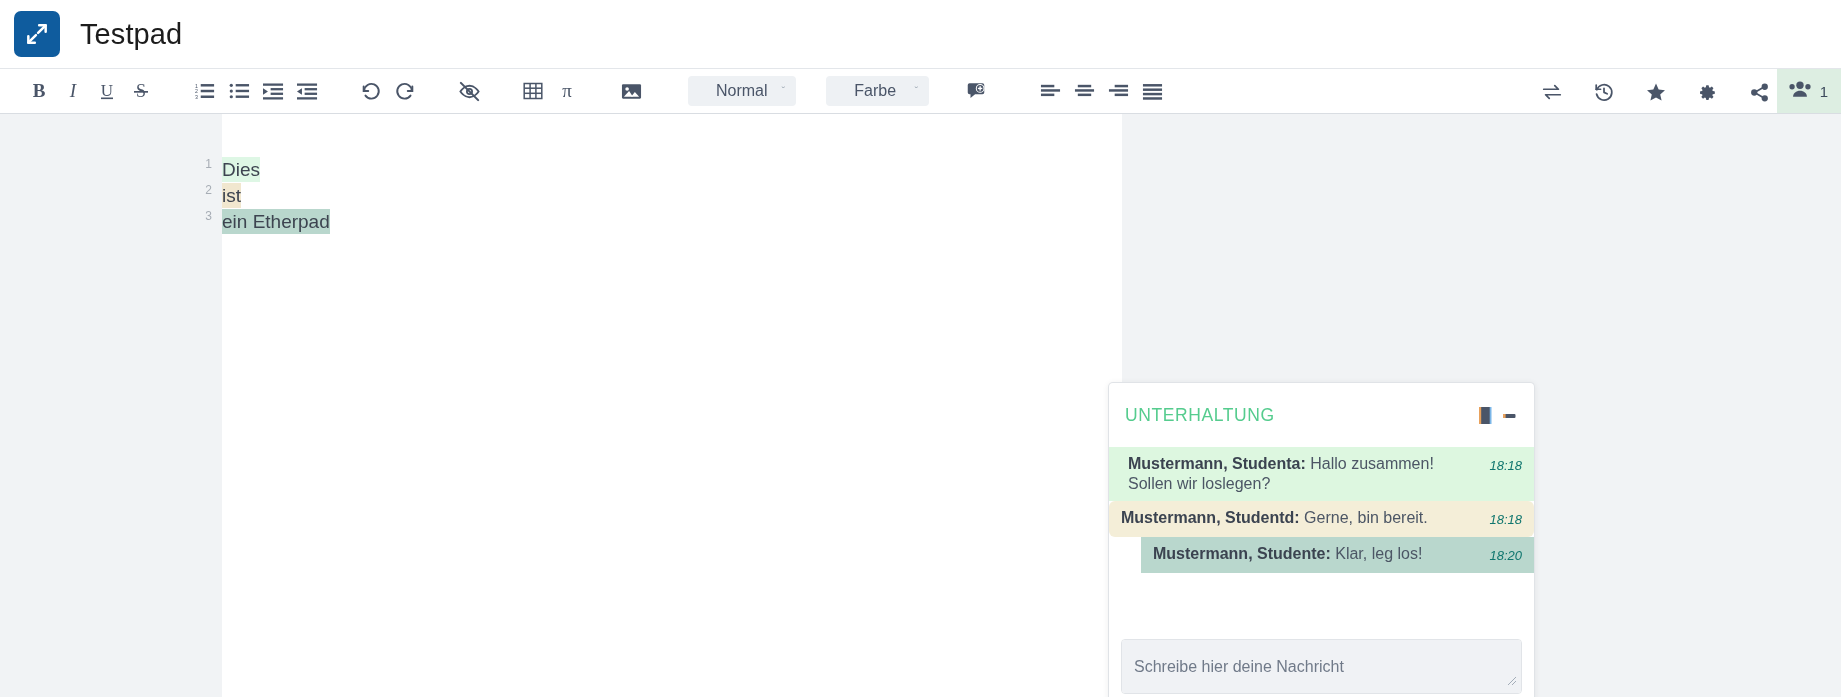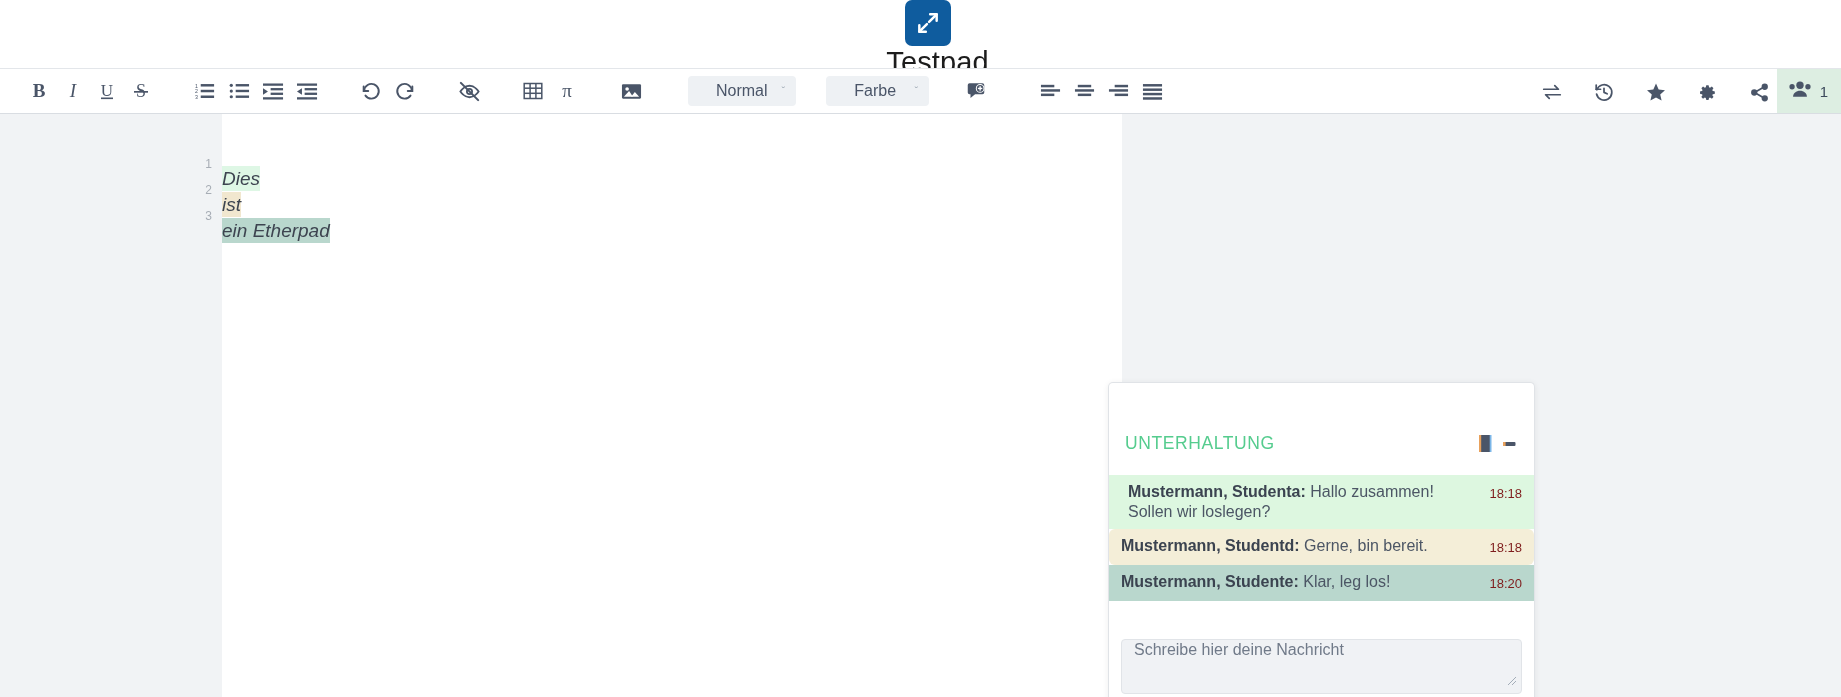--- a/index.html
+++ b/index.html
@@ -11,21 +11,20 @@
     font-family: "Liberation Sans", sans-serif;
   }
 
   
   #header {
     height: 68px;
     display: flex;
     align-items: center;
     padding-left: 14px;
     background: #ffffff;
-    flex-direction: column;
   }
   #pad-logo {
     width: 46px; height: 46px;
     background: #0f5c9e;
     border-radius: 7px;
     display: flex; align-items: center; justify-content: center;
     flex: 0 0 auto;
   }
   #pad-logo svg { display:block; }
   #pad-title {
@@ -128,23 +127,22 @@
     position: absolute;
     right: 10px;
     font-size: 12px;
     color: #a7adb5;
     text-align: right;
     width: 30px;
   }
   #pad-text {
     position: absolute;
     left: 59px;
-    top: 52px;
+    top: 43px;
     width: 900px;
-    font-style: italic;
   }
   .padline {
     height: 26px;
     line-height: 26px;
     font-size: 19px;
     color: #3d4450;
     white-space: pre;
   }
   .padline span.hl {
     padding: 2px 0;
@@ -164,21 +162,20 @@
     box-shadow: 0 1px 6px rgba(0,0,0,.07);
     display: flex;
     flex-direction: column;
     overflow: hidden;
   }
   #chat-head {
     height: 64px;
     display: flex; align-items: center;
     padding: 0 15px 0 16px;
     flex: 0 0 auto;
-    margin-top: 28px;
   }
   #chat-title {
     font-size: 17.5px;
     letter-spacing: .6px;
     color: #55cc8e;
     font-weight: 400;
     flex: 1 1 auto;
   }
   .chat-head-btn {
     cursor: pointer;
@@ -200,37 +197,38 @@
     color: #4c5665;
   }
   .msg .body { flex: 1 1 auto; }
   .msg .who {
     font-weight: bold;
     color: #3b4350;
   }
   .msg .time {
     flex: 0 0 auto;
     font-size: 13px;
-    color: #7f1d1d;
+    font-style: italic;
+    color: #0f766e;
     margin-left: 10px;
     padding-top: 2px;
     white-space: nowrap;
   }
   #chat-input-wrap {
     flex: 0 0 auto;
     padding: 10px 12px 14px 12px;
     background: #fff;
   }
   #chat-input {
     width: 100%;
     height: 55px;
     background: #f0f2f5;
     border: 1px solid #e1e4e8;
     border-radius: 4px;
-    padding: 1px 12px;
+    padding: 18px 12px;
     font-size: 16px;
     font-family: "Liberation Sans", sans-serif;
     color: #4c5665;
     resize: none;
     outline: none;
   }
   #chat-input::placeholder { color: #707a89; }
   #chat-resize {
     position: absolute;
     right: 17px;
@@ -528,21 +526,21 @@
           <span class="who">Mustermann, Studenta:</span><span> Hallo zusammen! Sollen wir loslegen?</span>
         </div>
         <div class="time">18:18</div>
       </div>
       <div class="msg" id="m1" style="background: rgb(244, 238, 216); border-radius: 6px;">
         <div class="body">
           <span class="who">Mustermann, Studentd:</span><span> Gerne, bin bereit.</span>
         </div>
         <div class="time">18:18</div>
       </div>
-      <div class="msg" id="m2" style="background: rgb(185, 215, 205);">
+      <div class="msg" id="m2" style="background: rgb(185, 215, 205); margin-left: 32px;">
         <div class="body">
           <span class="who">Mustermann, Studente:</span><span> Klar, leg los!</span>
         </div>
         <div class="time">18:20</div>
       </div>
     </div>
 
     <div id="chat-input-wrap">
       <textarea id="chat-input" placeholder="Schreibe hier deine Nachricht" style=""></textarea>
       <svg id="chat-resize" viewBox="0 0 10 10" stroke="#9aa5b1" stroke-width="0.9">

